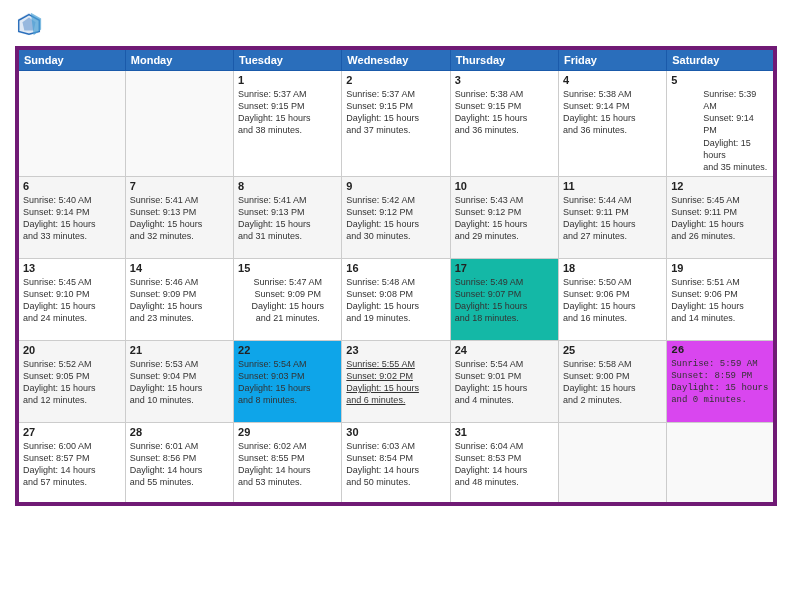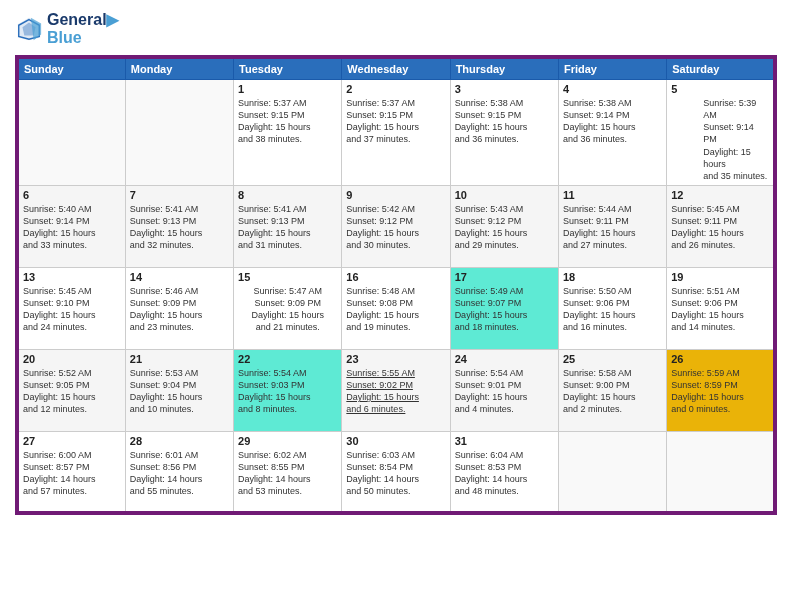--- a/index.html
+++ b/index.html
@@ -92,24 +92,20 @@
 
 <div class="page">
   <div class="header">
     <div class="logo">
       <svg class="logo-icon" viewBox="0 0 30 30">
         <polygon points="15,3 27,10 27,24 15,27 3,24 3,10" fill="#2a6ebb" opacity="0.15"></polygon>
         <polygon points="15,5 26,11 26,23 15,26 4,23 4,11" fill="none" stroke="#2a6ebb" stroke-width="1.5"></polygon>
         <polygon points="15,8 22,13 20,22 10,22 8,13" fill="#2a6ebb" opacity="0.4"></polygon>
         <polygon points="17,3 28,9 28,21 20,27" fill="#4a9fd4" opacity="0.7"></polygon>
       </svg>
-      <div>
-        <div style="font-size:16px;font-weight:bold;color:#1a3a6b;">General<span style="color:#4a9fd4;">▶</span></div>
-        <div style="font-size:16px;font-weight:bold;color:#4a9fd4;">Blue</div>
-      </div>
     </div>
     <div class="title-block">
       <div class="month-title"></div>
       <div class="location"></div>
     </div>
   </div>
 
   <table class="calendar">
     <thead>
       <tr>
@@ -235,21 +231,21 @@
 Daylight: 15 hours
 and 21 minutes.</div>
           </td>
           <td style="background: rgb(255, 255, 255);">
             <div class="day-number">16</div>
             <div class="day-info" style="white-space: pre-line;">Sunrise: 5:48 AM
 Sunset: 9:08 PM
 Daylight: 15 hours
 and 19 minutes.</div>
           </td>
-          <td style="background: #5eead4;">
+          <td style="background: #14b8a6;">
             <div class="day-number">17</div>
             <div class="day-info" style="white-space: pre-line;">Sunrise: 5:49 AM
 Sunset: 9:07 PM
 Daylight: 15 hours
 and 18 minutes.</div>
           </td>
           <td style="background: rgb(255, 255, 255);">
             <div class="day-number">18</div>
             <div class="day-info" style="white-space: pre-line;">Sunrise: 5:50 AM
 Sunset: 9:06 PM
@@ -272,21 +268,21 @@
 Daylight: 15 hours
 and 12 minutes.</div>
           </td>
           <td style="background: rgb(245, 245, 245);">
             <div class="day-number">21</div>
             <div class="day-info" style="white-space: pre-line;">Sunrise: 5:53 AM
 Sunset: 9:04 PM
 Daylight: 15 hours
 and 10 minutes.</div>
           </td>
-          <td style="background: #5eead4;">
+          <td style="background: #0ea5e9;">
             <div class="day-number">22</div>
             <div class="day-info" style="white-space: pre-line;">Sunrise: 5:54 AM
 Sunset: 9:03 PM
 Daylight: 15 hours
 and 8 minutes.</div>
           </td>
           <td style="background: rgb(245, 245, 245);">
             <div class="day-number">23</div>
             <div class="day-info" style="white-space: pre-line; text-decoration: underline;">Sunrise: 5:55 AM
 Sunset: 9:02 PM
@@ -300,21 +296,21 @@
 Daylight: 15 hours
 and 4 minutes.</div>
           </td>
           <td style="background: rgb(245, 245, 245);">
             <div class="day-number">25</div>
             <div class="day-info" style="white-space: pre-line;">Sunrise: 5:58 AM
 Sunset: 9:00 PM
 Daylight: 15 hours
 and 2 minutes.</div>
           </td>
-          <td style="background: #eab308;">
+          <td style="background: #d946ef; font-family: Liberation Mono, monospace;">
             <div class="day-number">26</div>
             <div class="day-info" style="white-space: pre-line;">Sunrise: 5:59 AM
 Sunset: 8:59 PM
 Daylight: 15 hours
 and 0 minutes.</div>
           </td>
         </tr>
         <tr>
           <td style="background: rgb(255, 255, 255);">
             <div class="day-number">27</div>

